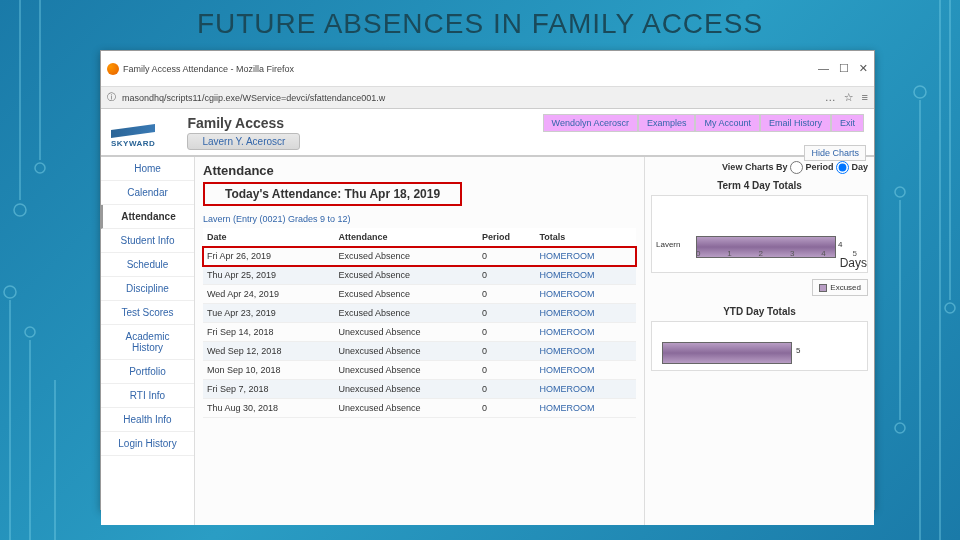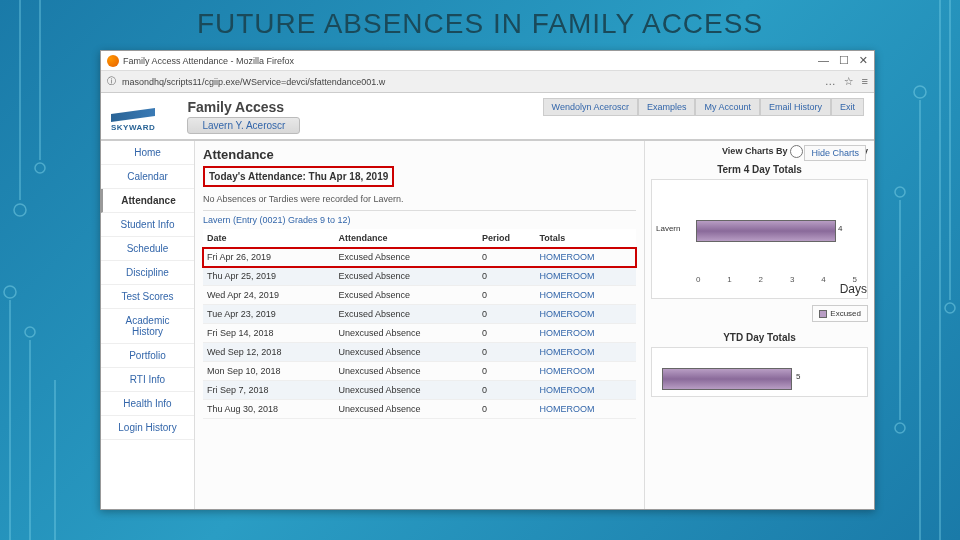--- a/index.html
+++ b/index.html
@@ -18,21 +18,21 @@
     font-weight: 400; letter-spacing: 1px;
   }
   .browser {
     position: absolute; top: 50px; left: 100px;
     width: 775px; height: 460px;
     background: #f5f5f5; border: 1px solid #999;
     box-shadow: 0 2px 8px rgba(0,0,0,0.3);
     font-size: 10px; color: #333;
   }
   .titlebar {
-    height: 20px; background: #fff; border-bottom: 1px solid #ddd;
+    height: 36px; background: #fff; border-bottom: 1px solid #ddd;
     display: flex; align-items: center; padding: 0 6px;
   }
   .ff-icon { width: 12px; height: 12px; background: radial-gradient(circle at 30% 30%, #ff9500, #e66000); border-radius: 50%; margin-right: 4px; }
   .titlebar-text { flex: 1; font-size: 9px; color: #444; }
   .win-btns { display: flex; gap: 10px; font-size: 11px; color: #555; }
   .win-btns span { cursor: default; }
   .addrbar {
     height: 22px; background: #f0f0f0; border-bottom: 1px solid #ccc;
     display: flex; align-items: center; padding: 0 6px; gap: 6px;
   }
@@ -57,60 +57,60 @@
   .header-main { flex: 1; }
   .header-title { font-size: 14px; font-weight: bold; color: #444; }
   .student-bar {
     background: linear-gradient(#e8e8e8, #d8d8d8); border: 1px solid #bbb;
     border-radius: 3px; padding: 2px 14px; font-size: 10px; color: #3366aa;
     margin-top: 2px; display: inline-block;
   }
   .top-links { display: flex; gap: 0; align-items: flex-start; margin-top: -18px; }
   .top-links div {
     font-size: 9px; color: #3366aa; padding: 3px 8px;
-    border: 1px solid #ccc; background: #e5e5e5;
+    border: 1px solid #ccc; background: #f0abfc;
   }
   .hide-charts {
     position: absolute; right: 8px; top: 94px;
     font-size: 9px; color: #3366aa; border: 1px solid #ccc;
     padding: 2px 6px; background: #fafafa;
   }
   .body-area { display: flex; height: calc(100% - 90px); }
   .sidebar { width: 94px; background: #fff; border-right: 1px solid #ddd; text-align: center; }
   .sidebar div {
     padding: 6px 8px; font-size: 10px; color: #3366aa;
     border-bottom: 1px solid #eee; cursor: default;
   }
   .sidebar .active { background: #fff; font-weight: bold; color: #333; border-left: 2px solid #999; }
   .main { flex: 1; display: flex; background: #fcfcfc; }
   .attendance-col { flex: 1; padding: 6px 8px; }
   .section-title { font-size: 13px; font-weight: bold; color: #333; margin-bottom: 4px; }
   .today-box {
-    border: 2px solid #c00; padding: 3px 4px;
-    font-size: 10px; font-weight: bold; color: #333;
+    border: 2px solid #c00; padding: 3px 20px;
+    font-size: 12px; font-weight: bold; color: #333;
     display: inline-block; margin-bottom: 4px;
   }
   .no-abs { font-size: 9px; color: #555; padding: 3px 0 6px; border-bottom: 1px solid #ddd; }
   .student-row { font-size: 9px; color: #3366aa; padding: 4px 0; }
   table.att { width: 100%; border-collapse: collapse; font-size: 9px; }
   table.att th {
     text-align: left; padding: 4px; background: #fff;
     border-bottom: 1px solid #ccc; font-weight: bold; color: #333;
   }
   table.att td { padding: 4px; border-bottom: 1px solid #eee; }
   table.att tr:nth-child(even) td { background: #f0f4f8; }
   .class-link { color: #3366aa; }
   tr.highlighted td { position: relative; }
   tr.highlighted { outline: 2px solid #c00; outline-offset: -1px; }
   .charts-col { width: 230px; padding: 4px 6px; border-left: 1px solid #ddd; }
   .view-by { font-size: 9px; font-weight: bold; text-align: right; margin-bottom: 6px; }
   .view-by input { vertical-align: middle; }
   .chart-title { font-size: 10px; font-weight: bold; text-align: center; margin: 4px 0; }
   .chart-box {
-    height: 120px; background: #fff; border: 1px solid #ddd;
+    height: 78px; background: #fff; border: 1px solid #ddd;
     position: relative; margin-bottom: 6px;
   }
   .bar {
     position: absolute; left: 44px; top: 40px; height: 22px; width: 140px;
     background: linear-gradient(#b89dc4, #8a6a9a, #b89dc4);
     border: 1px solid #666;
   }
   .bar-label-y { position: absolute; left: 4px; top: 44px; font-size: 8px; }
   .bar-label-end { position: absolute; left: 186px; top: 44px; font-size: 8px; }
   .x-axis { position: absolute; bottom: 14px; left: 44px; right: 10px; display: flex; justify-content: space-between; font-size: 8px; color: #555; }
@@ -209,21 +209,20 @@
       <div>Portfolio</div>
       <div>RTI Info</div>
       <div>Health Info</div>
       <div>Login History</div>
     </div>
 
     <div class="main">
       <div class="attendance-col">
         <div class="section-title">Attendance</div>
         <div class="today-box">Today's Attendance: Thu Apr 18, 2019</div>
-        <div class="no-abs">No Absences or Tardies were recorded for Lavern.</div>
         <div class="student-row">Lavern (Entry (0021) Grades 9 to 12)</div>
 
         <table class="att">
           <thead>
               <tr>
             <th>Date</th>
             <th>Attendance</th>
             <th>Period</th>
             <th>Totals</th>
           </tr>

